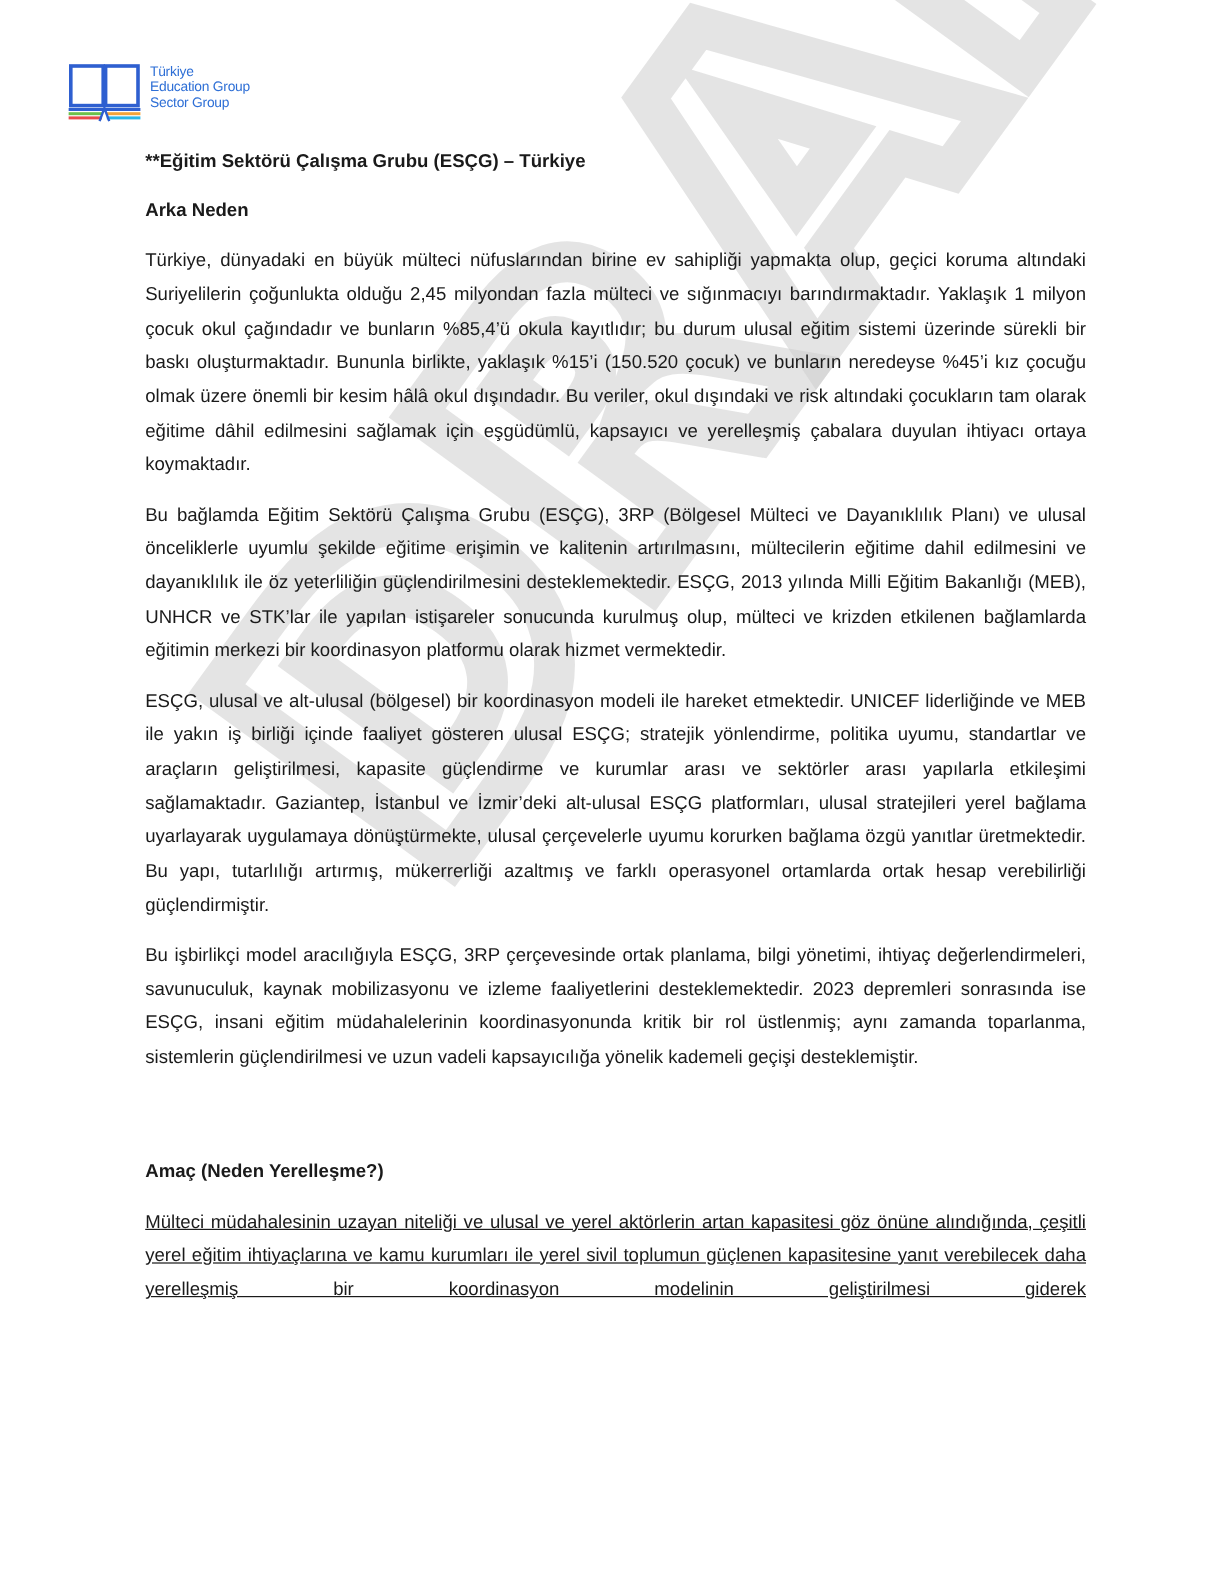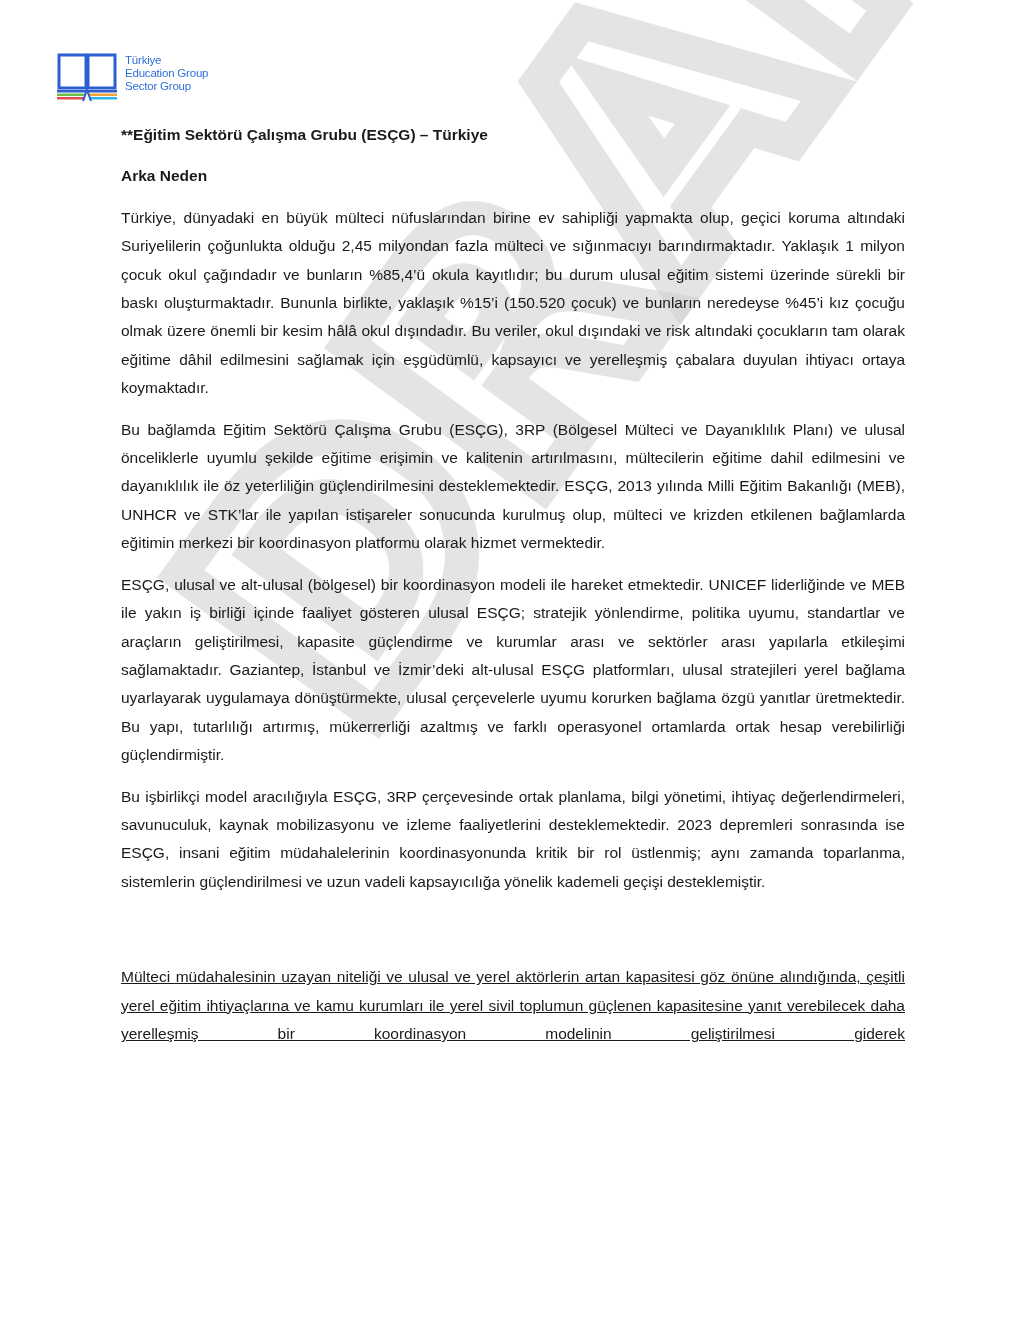--- a/index.html
+++ b/index.html
@@ -69,14 +69,15 @@
   <p class="h-title">**Eğitim Sektörü Çalışma Grubu (ESÇG) – Türkiye</p>
 
   <p class="h-section">Arka Neden</p>
   <p class="para">Türkiye, dünyadaki en büyük mülteci nüfuslarından birine ev sahipliği yapmakta olup, geçici koruma altındaki Suriyelilerin çoğunlukta olduğu 2,45 milyondan fazla mülteci ve sığınmacıyı barındırmaktadır. Yaklaşık 1 milyon çocuk okul çağındadır ve bunların %85,4’ü okula kayıtlıdır; bu durum ulusal eğitim sistemi üzerinde sürekli bir baskı oluşturmaktadır. Bununla birlikte, yaklaşık %15’i (150.520 çocuk) ve bunların neredeyse %45’i kız çocuğu olmak üzere önemli bir kesim hâlâ okul dışındadır. Bu veriler, okul dışındaki ve risk altındaki çocukların tam olarak eğitime dâhil edilmesini sağlamak için eşgüdümlü, kapsayıcı ve yerelleşmiş çabalara duyulan ihtiyacı ortaya koymaktadır.</p>
   <p class="para">Bu bağlamda Eğitim Sektörü Çalışma Grubu (ESÇG), 3RP (Bölgesel Mülteci ve Dayanıklılık Planı) ve ulusal önceliklerle uyumlu şekilde eğitime erişimin ve kalitenin artırılmasını, mültecilerin eğitime dahil edilmesini ve dayanıklılık ile öz yeterliliğin güçlendirilmesini desteklemektedir. ESÇG, 2013 yılında Milli Eğitim Bakanlığı (MEB), UNHCR ve STK’lar ile yapılan istişareler sonucunda kurulmuş olup, mülteci ve krizden etkilenen bağlamlarda eğitimin merkezi bir koordinasyon platformu olarak hizmet vermektedir.</p>
   <p class="para">ESÇG, ulusal ve alt-ulusal (bölgesel) bir koordinasyon modeli ile hareket etmektedir. UNICEF liderliğinde ve MEB ile yakın iş birliği içinde faaliyet gösteren ulusal ESÇG; stratejik yönlendirme, politika uyumu, standartlar ve araçların geliştirilmesi, kapasite güçlendirme ve kurumlar arası ve sektörler arası yapılarla etkileşimi sağlamaktadır. Gaziantep, İstanbul ve İzmir’deki alt-ulusal ESÇG platformları, ulusal stratejileri yerel bağlama uyarlayarak uygulamaya dönüştürmekte, ulusal çerçevelerle uyumu korurken bağlama özgü yanıtlar üretmektedir. Bu yapı, tutarlılığı artırmış, mükerrerliği azaltmış ve farklı operasyonel ortamlarda ortak hesap verebilirliği güçlendirmiştir.</p>
   <p class="para">Bu işbirlikçi model aracılığıyla ESÇG, 3RP çerçevesinde ortak planlama, bilgi yönetimi, ihtiyaç değerlendirmeleri, savunuculuk, kaynak mobilizasyonu ve izleme faaliyetlerini desteklemektedir. 2023 depremleri sonrasında ise ESÇG, insani eğitim müdahalelerinin koordinasyonunda kritik bir rol üstlenmiş; aynı zamanda toparlanma, sistemlerin güçlendirilmesi ve uzun vadeli kapsayıcılığa yönelik kademeli geçişi desteklemiştir.</p>
 
   <div class="gap"></div>
 
+  <p class="h-section">Amaç (Neden Yerelleşme?)</p>
   <p class="para" style="text-align-last: justify; text-decoration: underline;">Mülteci müdahalesinin uzayan niteliği ve ulusal ve yerel aktörlerin artan kapasitesi göz önüne alındığında, çeşitli yerel eğitim ihtiyaçlarına ve kamu kurumları ile yerel sivil toplumun güçlenen kapasitesine yanıt verebilecek daha yerelleşmiş bir koordinasyon modelinin geliştirilmesi giderek</p>
 </div>
 
 </body></html>

